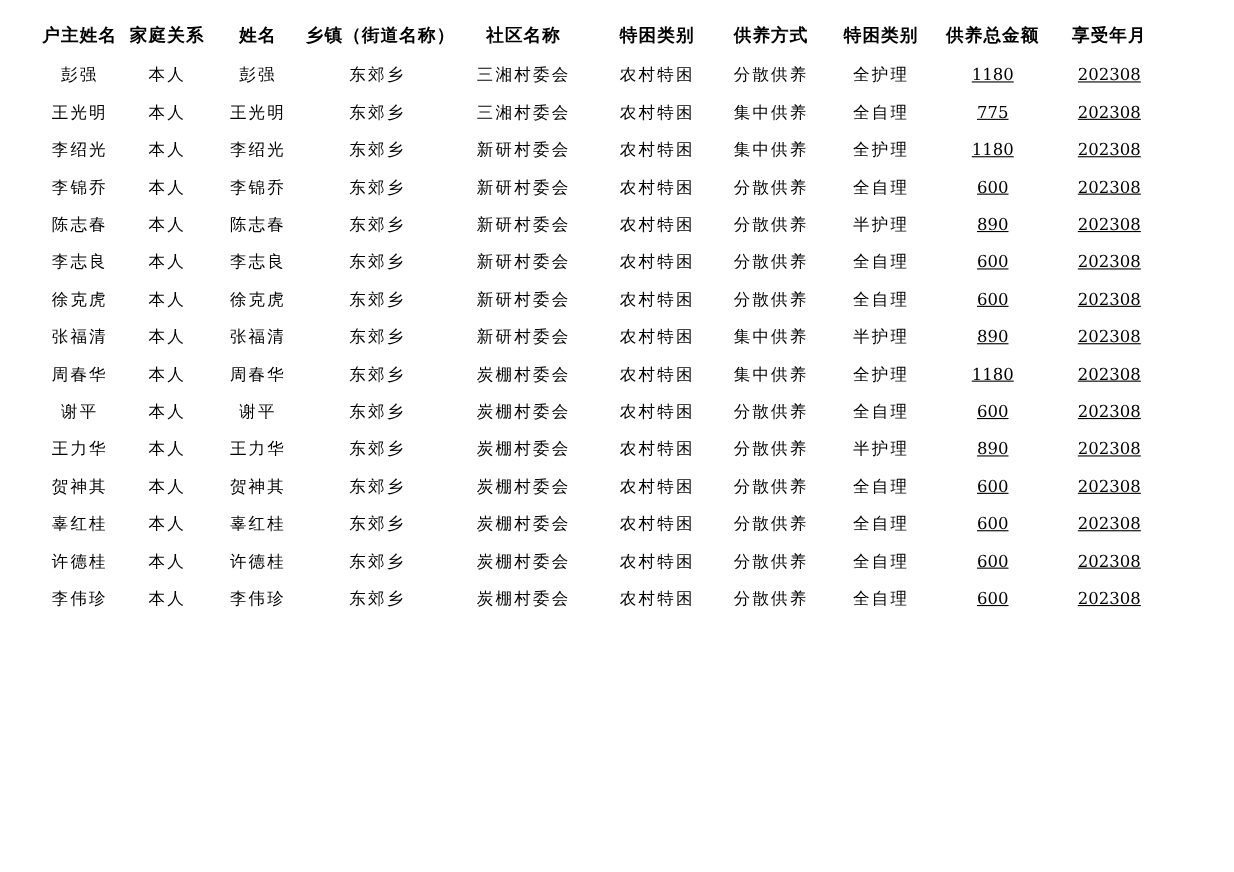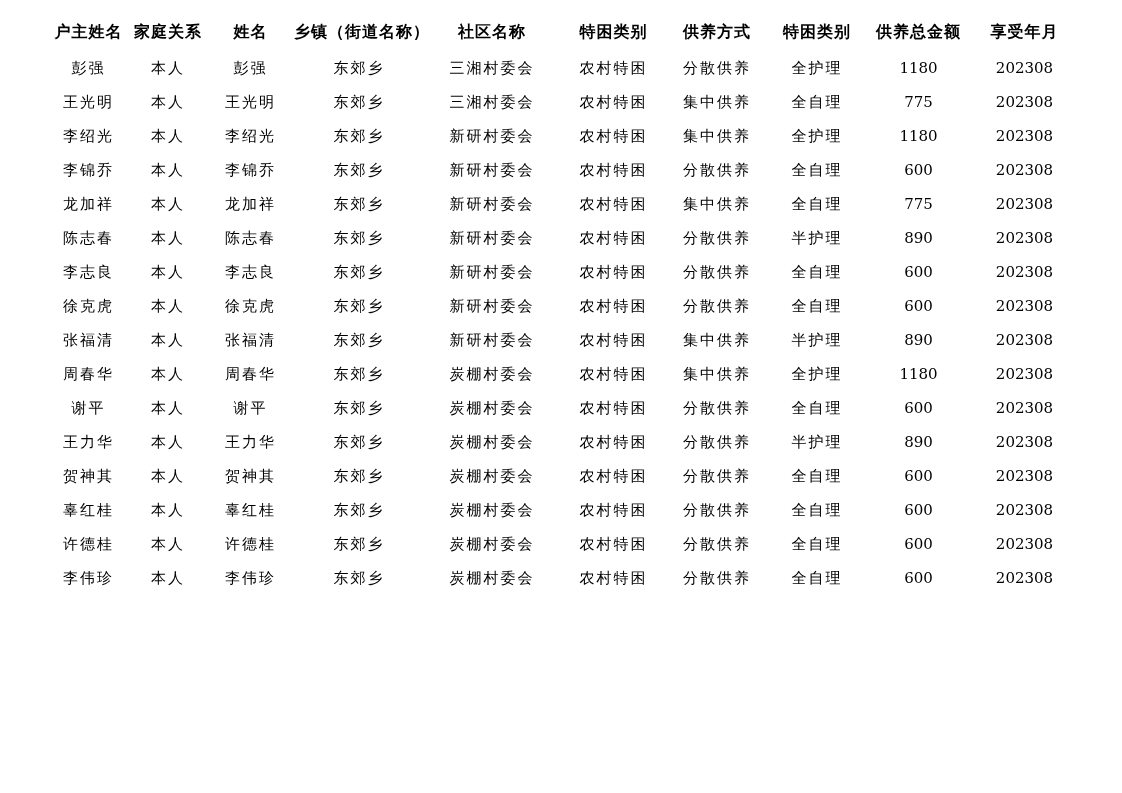--- a/index.html
+++ b/index.html
@@ -7,21 +7,21 @@
     padding: 0;
     background: #ffffff;
     width: 1122px;
     height: 793px;
     overflow: hidden;
     font-family: "DejaVu Serif", "Liberation Serif", serif;
     color: #000000;
   }
   .sheet {
     position: absolute;
-    left: 48px;
+    left: 32px;
     top: 14px;
     width: 1031px;
   }
   table.data-table {
     border-collapse: collapse;
     table-layout: fixed;
     width: 1031px;
   }
   table.data-table th,
   table.data-table td {
@@ -39,20 +39,21 @@
     letter-spacing: 1px;
   }
   table.data-table tbody td {
     height: 34px;
     font-size: 15px;
     font-weight: normal;
     letter-spacing: 2px;
   }
   table.data-table tbody td.num {
     letter-spacing: 0;
+    text-decoration: underline;
   }
   col.c1  { width: 81px;  }
   col.c2  { width: 78px;  }
   col.c3  { width: 87px;  }
   col.c4  { width: 130px; }
   col.c5  { width: 136px; }
   col.c6  { width: 107px; }
   col.c7  { width: 100px; }
   col.c8  { width: 100px; }
   col.c9  { width: 103px; }
@@ -132,32 +133,20 @@
     <td>李锦乔</td>
     <td>东郊乡</td>
     <td>新研村委会</td>
     <td>农村特困</td>
     <td>分散供养</td>
     <td>全自理</td>
     <td class="num">600</td>
     <td class="num">202308</td>
   </tr>
         <tr>
-    <td>龙加祥</td>
-    <td>本人</td>
-    <td>龙加祥</td>
-    <td>东郊乡</td>
-    <td>新研村委会</td>
-    <td>农村特困</td>
-    <td>集中供养</td>
-    <td>全自理</td>
-    <td class="num">775</td>
-    <td class="num">202308</td>
-  </tr>
-        <tr>
     <td>陈志春</td>
     <td>本人</td>
     <td>陈志春</td>
     <td>东郊乡</td>
     <td>新研村委会</td>
     <td>农村特困</td>
     <td>分散供养</td>
     <td>半护理</td>
     <td class="num">890</td>
     <td class="num">202308</td>

